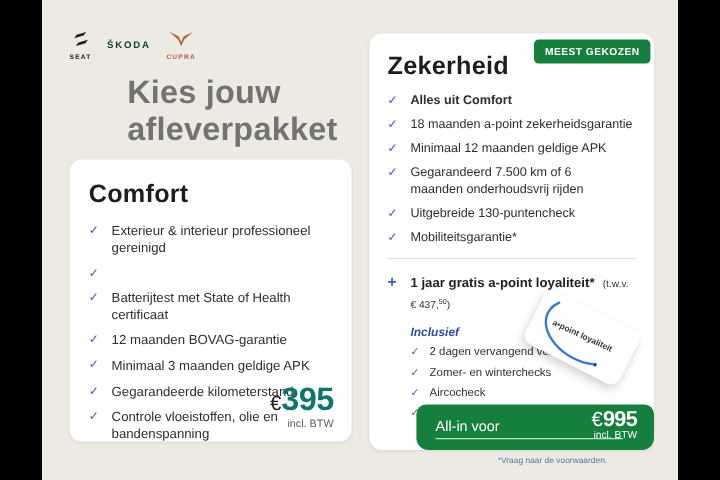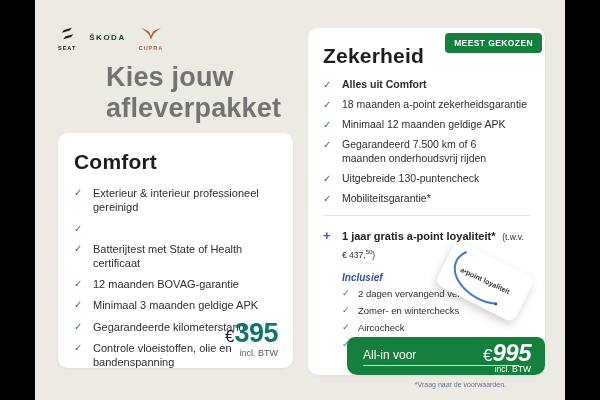--- a/index.html
+++ b/index.html
@@ -60,21 +60,21 @@
   .amount { font-size:27px; font-weight:bold; color:#0f766e; letter-spacing:-0.5px; }
   .price-note { font-size:9px; color:#5c5c5c; margin-top:-1px; }
 
   
   .blue-footer { position:absolute; left:0; right:0; bottom:0; height:38px; background:#15803d;
                  border-radius:8px 8px 10px 10px; padding:5px 14px 0 16px;margin-left:39px; }
   .footer-label { position:absolute; left:16px; top:11px; font-size:12px; color:#fff; }
   .footer-line { position:absolute; left:16px; top:28px; width:156px; border-top:1px solid rgba(255,255,255,0.75); }
   .footer-price { position:absolute; right:14px; top:2px; text-align:right; }
   .footer-price .cur { color:#fff; font-size:17px; }
-  .footer-price .amount { color:#fff; font-size:24px;font-style:italic; }
+  .footer-price .amount { color:#fff; font-size:18px; }
   .footer-price .price-note { color:#fff; font-size:8.5px; margin-top:-3px; }
 
   
   .badge { position:absolute; top:5px; right:3px; background:#15803d; color:#fff; font-size:8.5px;
            font-weight:bold; letter-spacing:0.4px; padding:5px 9px; border-radius:4px; }
 
   .footnote { position:absolute; right:59px; top:381px; font-size:7px; color:#5f729b; }
 </style>
 </head>
 <body>

